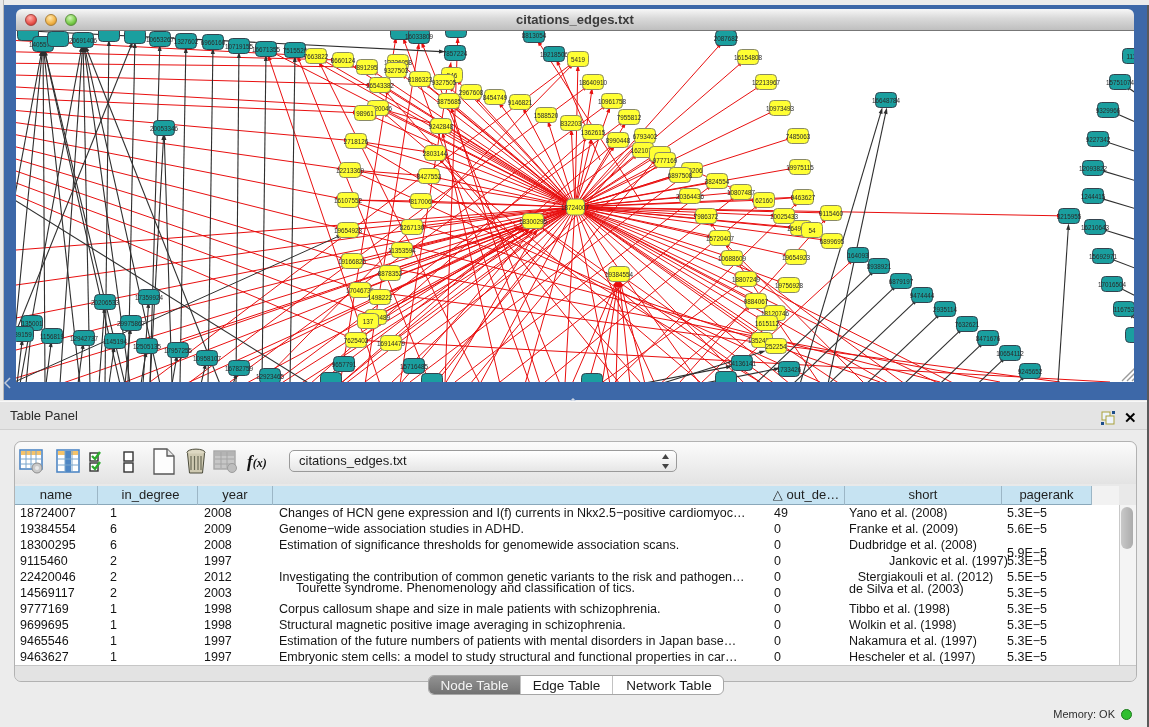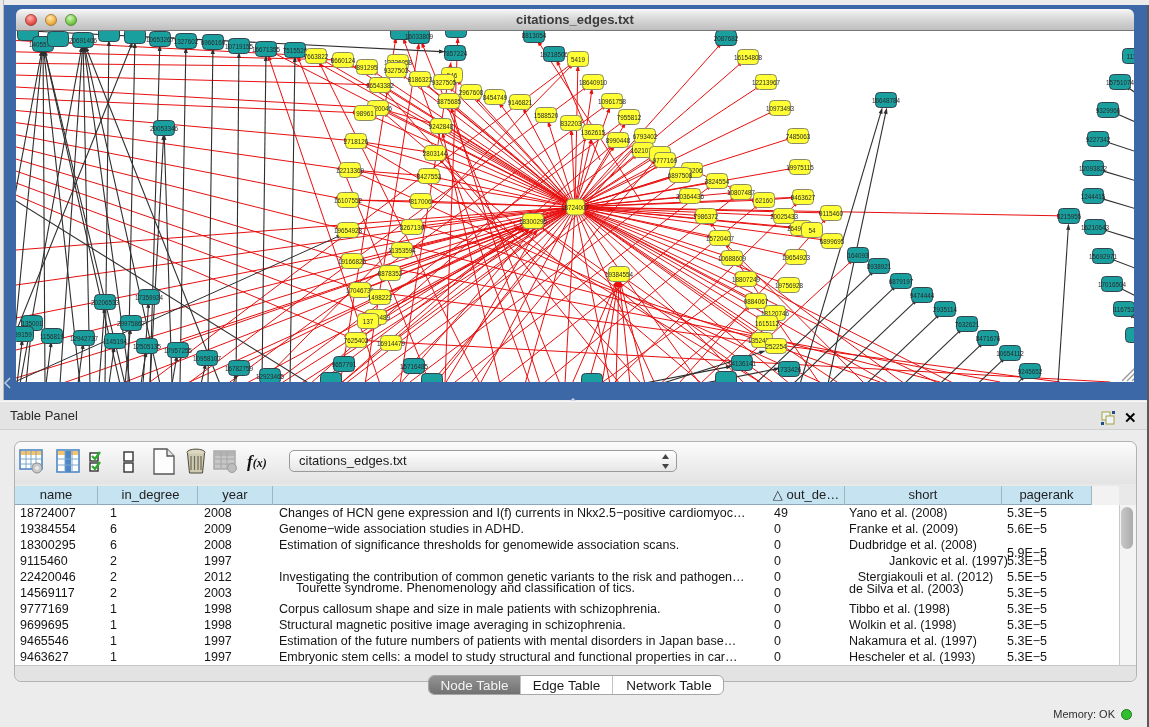--- a/index.html
+++ b/index.html
@@ -936,21 +936,21 @@
     <div class="tr" style="left:189px;top:128px;width:60px;">1997</div>
     <div class="tr" style="left:264px;top:128px;width:487px;">Estimation of the future numbers of patients with mental disorders in Japan base…</div>
     <div class="tr" style="left:759px;top:128px;width:66px;">0</div>
     <div class="tr" style="left:834px;top:128px;width:153px;">Nakamura et al. (1997)</div>
     <div class="tr" style="left:992px;top:128px;width:80px;">5.3E−5</div>
     <div class="tr" style="left:5px;top:144px;width:84px;">9463627</div>
     <div class="tr" style="left:95px;top:144px;width:80px;">1</div>
     <div class="tr" style="left:189px;top:144px;width:60px;">1997</div>
     <div class="tr" style="left:264px;top:144px;width:487px;">Embryonic stem cells: a model to study structural and functional properties in car…</div>
     <div class="tr" style="left:759px;top:144px;width:66px;">0</div>
-    <div class="tr" style="left:834px;top:144px;width:153px;">Hescheler et al. (1993)</div>
+    <div class="tr" style="left:834px;top:144px;width:153px;">Hescheler et al. (1997)</div>
     <div class="tr" style="left:992px;top:144px;width:80px;">5.3E−5</div>
   </div>
 <div class="abs" id="vscroll"></div>
 <div class="abs" id="vthumb"></div>
 <div class="abs" id="botstrip"></div>
 <div class="abs" id="tabs">
  <div class="tab" id="tab1">Node Table</div>
  <div class="tab" id="tab2">Edge Table</div>
  <div class="tab" id="tab3">Network Table</div>
 </div>

